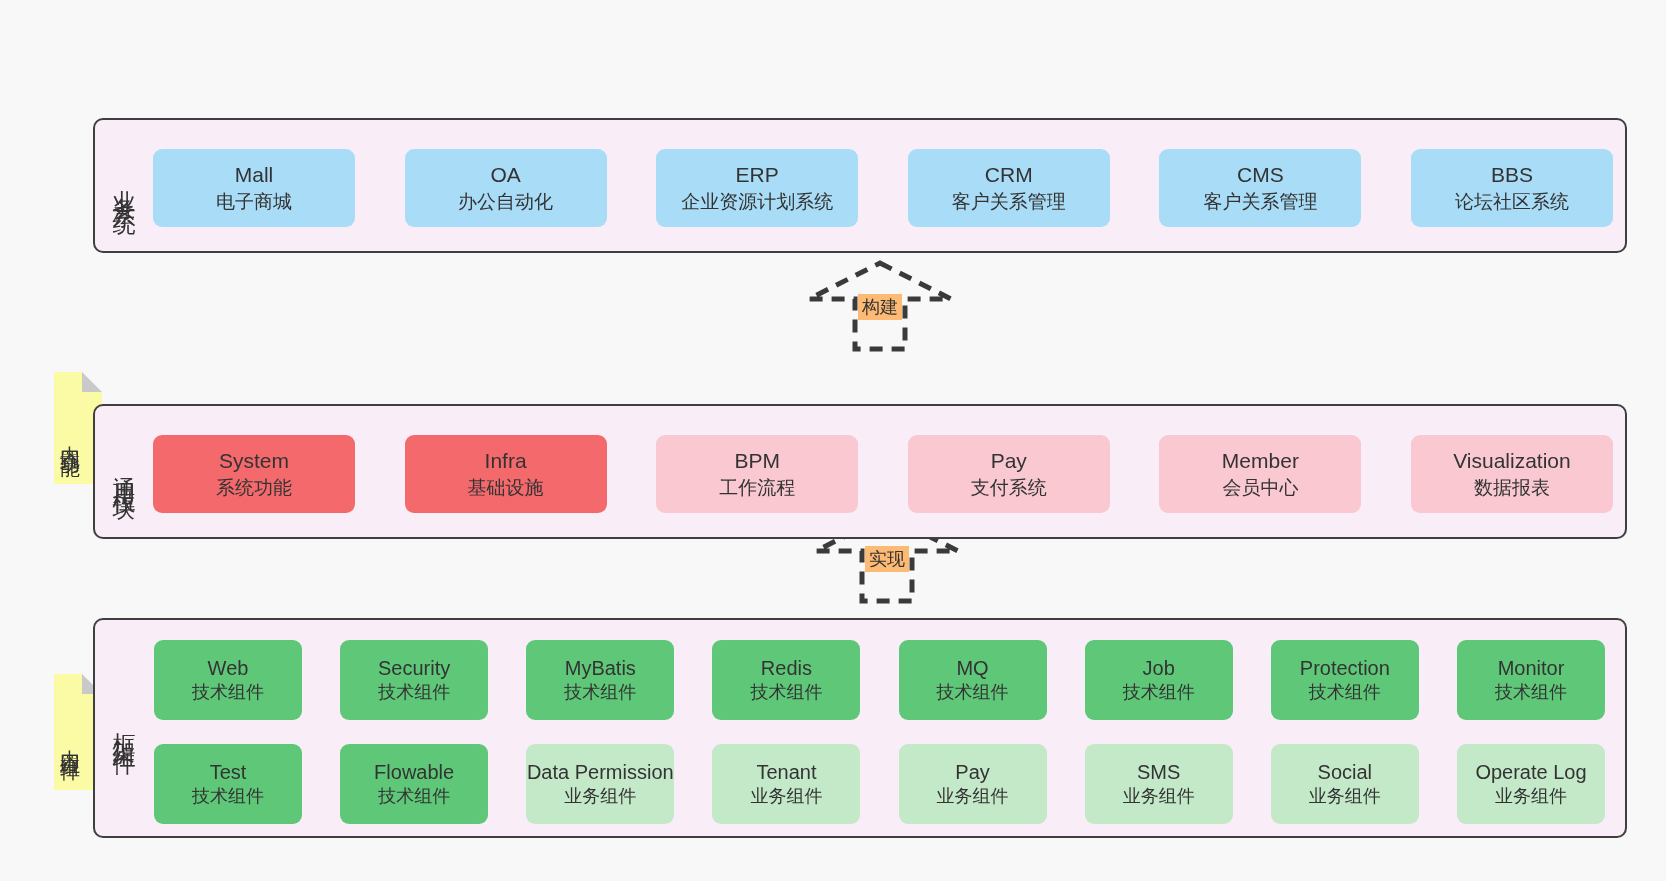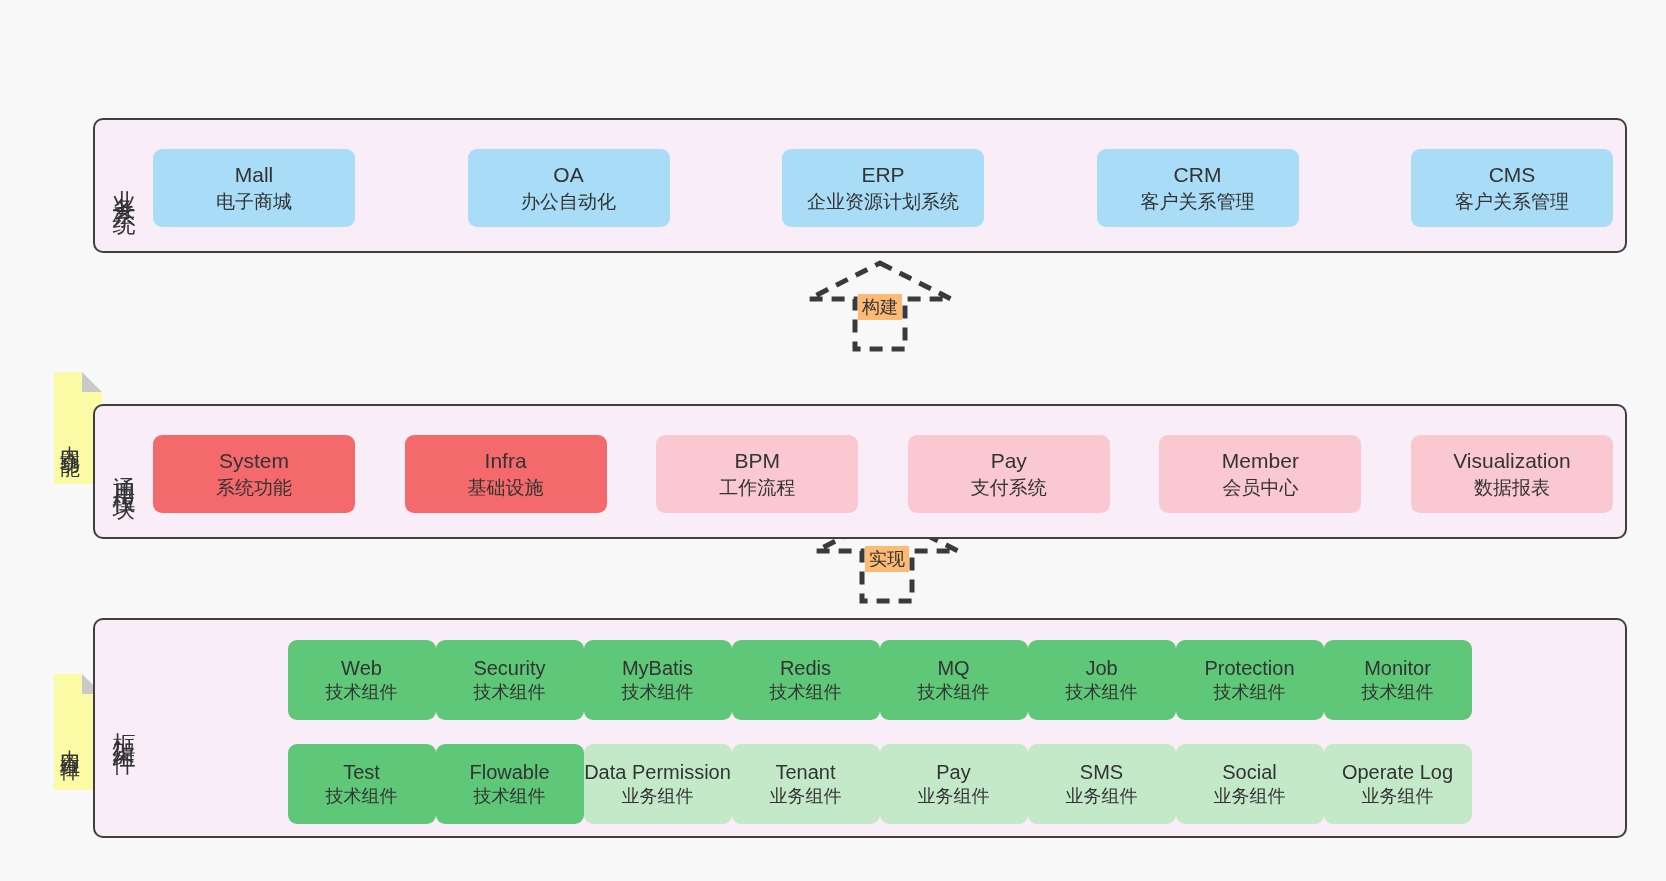--- a/index.html
+++ b/index.html
@@ -32,21 +32,21 @@
   }
 
   .boxes{
     position:absolute;left:0;right:0;
     display:flex;justify-content:space-between;
     padding-left:58px;padding-right:12px;
   }
   .band-business .boxes,.band-modules .boxes{top:29px;}
   .band-components .row1{top:20px;}
   .band-components .row2{top:124px;}
-  .band-components .boxes{padding-left:59px;padding-right:20px;justify-content:center;}
+  .band-components .boxes{padding-left:59px;padding-right:20px;}
 
   .box{
     border-radius:9px;
     display:flex;flex-direction:column;align-items:center;justify-content:center;
     text-align:center;line-height:1.42;
     width:202px;height:78px;
   }
   .band-components .box{width:148px;height:80px;line-height:1.3;}
   .box .en{font-size:21px;}
   .box .zh{font-size:19px;}
@@ -114,20 +114,24 @@
         <div class="zh">企业资源计划系统</div>
       </div>
       <div class="box blue">
         <div class="en">CRM</div>
         <div class="zh">客户关系管理</div>
       </div>
       <div class="box blue">
         <div class="en">CMS</div>
         <div class="zh">客户关系管理</div>
       </div>
+      <div class="box blue">
+        <div class="en">BBS</div>
+        <div class="zh">论坛社区系统</div>
+      </div>
     </div>
   </section>
 
   <div class="arrow arrow-build">
     <svg viewBox="0 0 150 92">
       <path d="M75 3 L146 39 L100 39 L100 89 L50 89 L50 39 L4 39 Z" fill="#f8f8f8" stroke="#3a3a3a" stroke-width="5" stroke-dasharray="13 9"></path>
     </svg>
     <span class="arrow-label">构建</span>
   </div>
 

